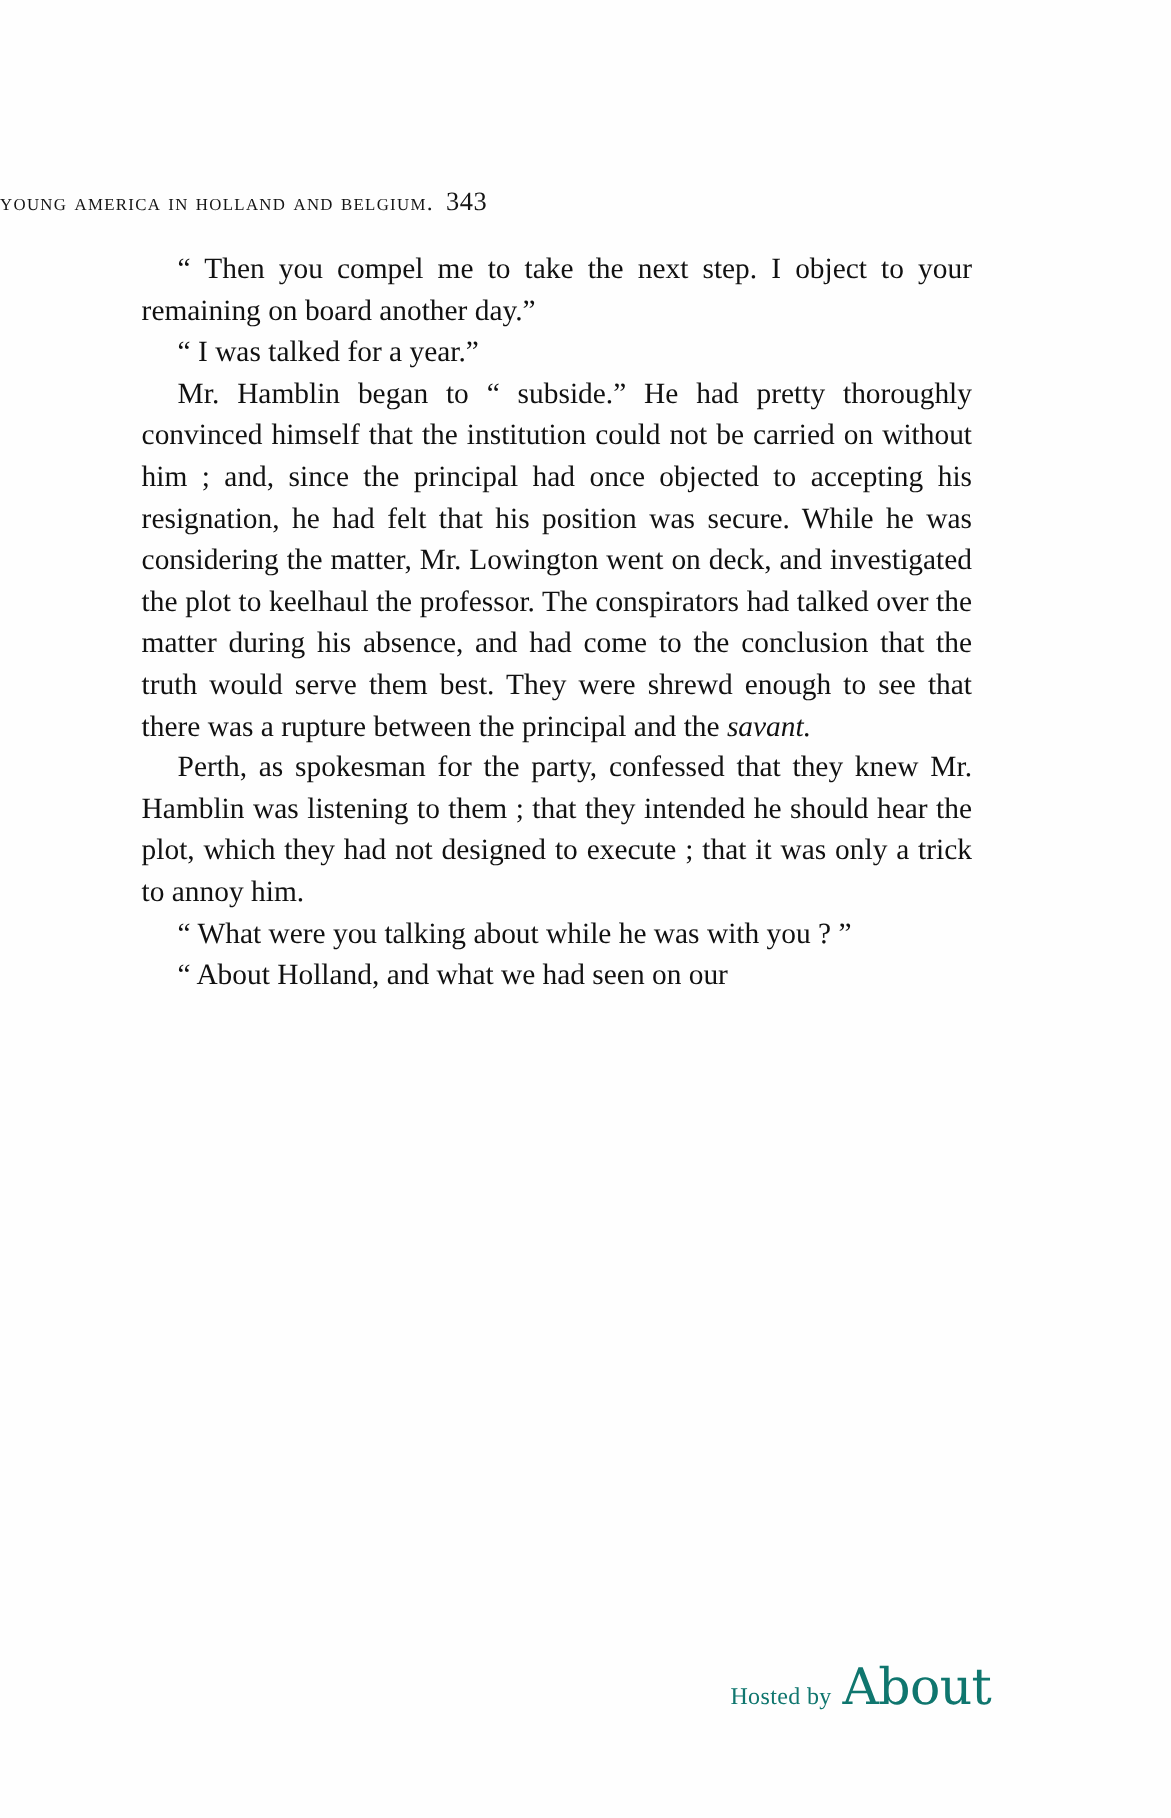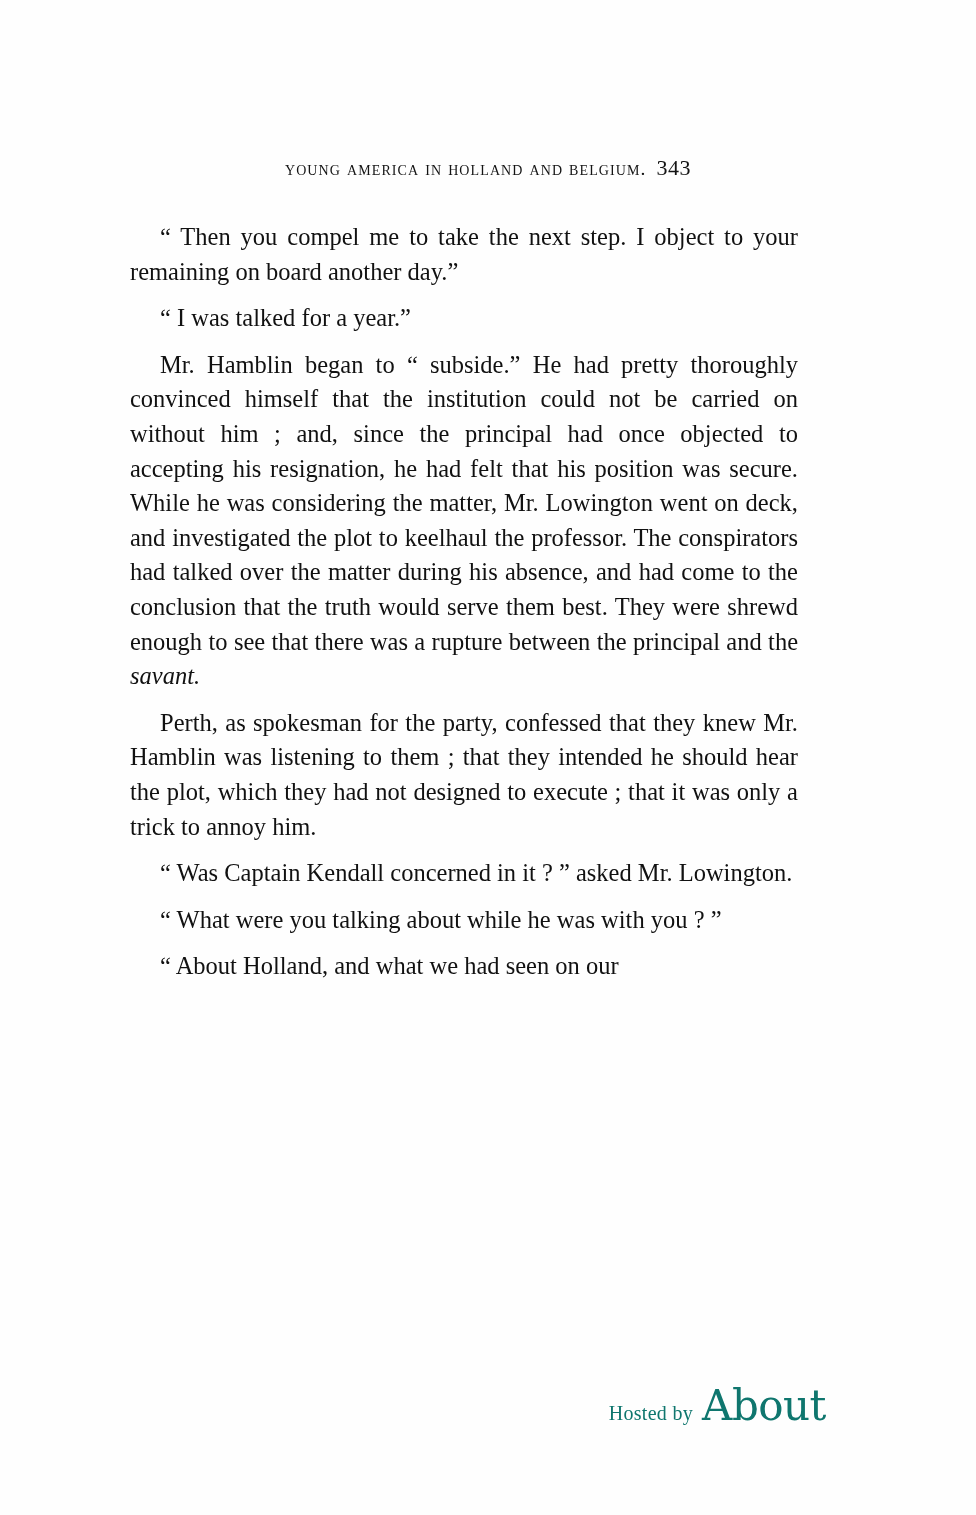--- a/index.html
+++ b/index.html
@@ -18,21 +18,20 @@
   .page {
     position: absolute;
     inset: 0;
     background: #fefefe;
   }
   .running-head {
     position: absolute;
     top: 155px;
     left: 0;
     right: 0;
-    text-align: center;
     font-variant: small-caps;
     letter-spacing: 1.1px;
     font-size: 19.5px;
     color: #141414;
   }
   .running-head .head-title {
     font-variant: small-caps;
     text-transform: lowercase;
   }
   .running-head .page-number {
@@ -46,21 +45,21 @@
     top: 208px;
     left: 118px;
     width: 692px;
     font-size: 24.5px;
     line-height: 34.6px;
     text-align: justify;
     text-justify: inter-word;
     color: #111111;
   }
   .body-text p {
-    margin: 12px;
+    margin: 0;
     text-indent: 30px;
   }
   .body-text i {
     font-style: italic;
   }
   .footer-logo {
     position: absolute;
     right: 150px;
     bottom: 88px;
     display: flex;
@@ -87,21 +86,20 @@
 
   <div class="running-head">
     <span class="head-title">YOUNG AMERICA IN HOLLAND AND BELGIUM.</span><span class="page-number">343</span>
   </div>
 
   <div class="body-text">
     <p>“ Then you compel me to take the next step.  I object to your remaining on board another day.”</p>
     <p>“ I was talked for a year.”</p>
     <p><span>Mr. Hamblin began to “ subside.”  He had pretty thoroughly convinced himself that the institution could not be carried on without him ; and, since the principal had once objected to accepting his resignation, he had felt that his position was secure.  While he was considering the matter, Mr. Lowington went on deck, and investigated the plot to keelhaul the professor. The conspirators had talked over the matter during his absence, and had come to the conclusion that the truth would serve them best.  They were shrewd enough to see that there was a rupture between the principal and the </span><i>savant.</i></p>
     <p>Perth, as spokesman for the party, confessed that they knew Mr. Hamblin was listening to them ; that they intended he should hear the plot, which they had not designed to execute ; that it was only a trick to annoy him.</p>
-    <p>“ Was Captain Kendall concerned in it ? ” asked Mr. Lowington.</p>
     <p>“ What were you talking about while he was with you ? ”</p>
     <p>“ About Holland, and what we had seen on our</p>
   </div>
 
   <div class="footer-logo">
     <span class="hosted">Hosted by</span>
     <span class="google">About</span>
   </div>
 
 </div>

